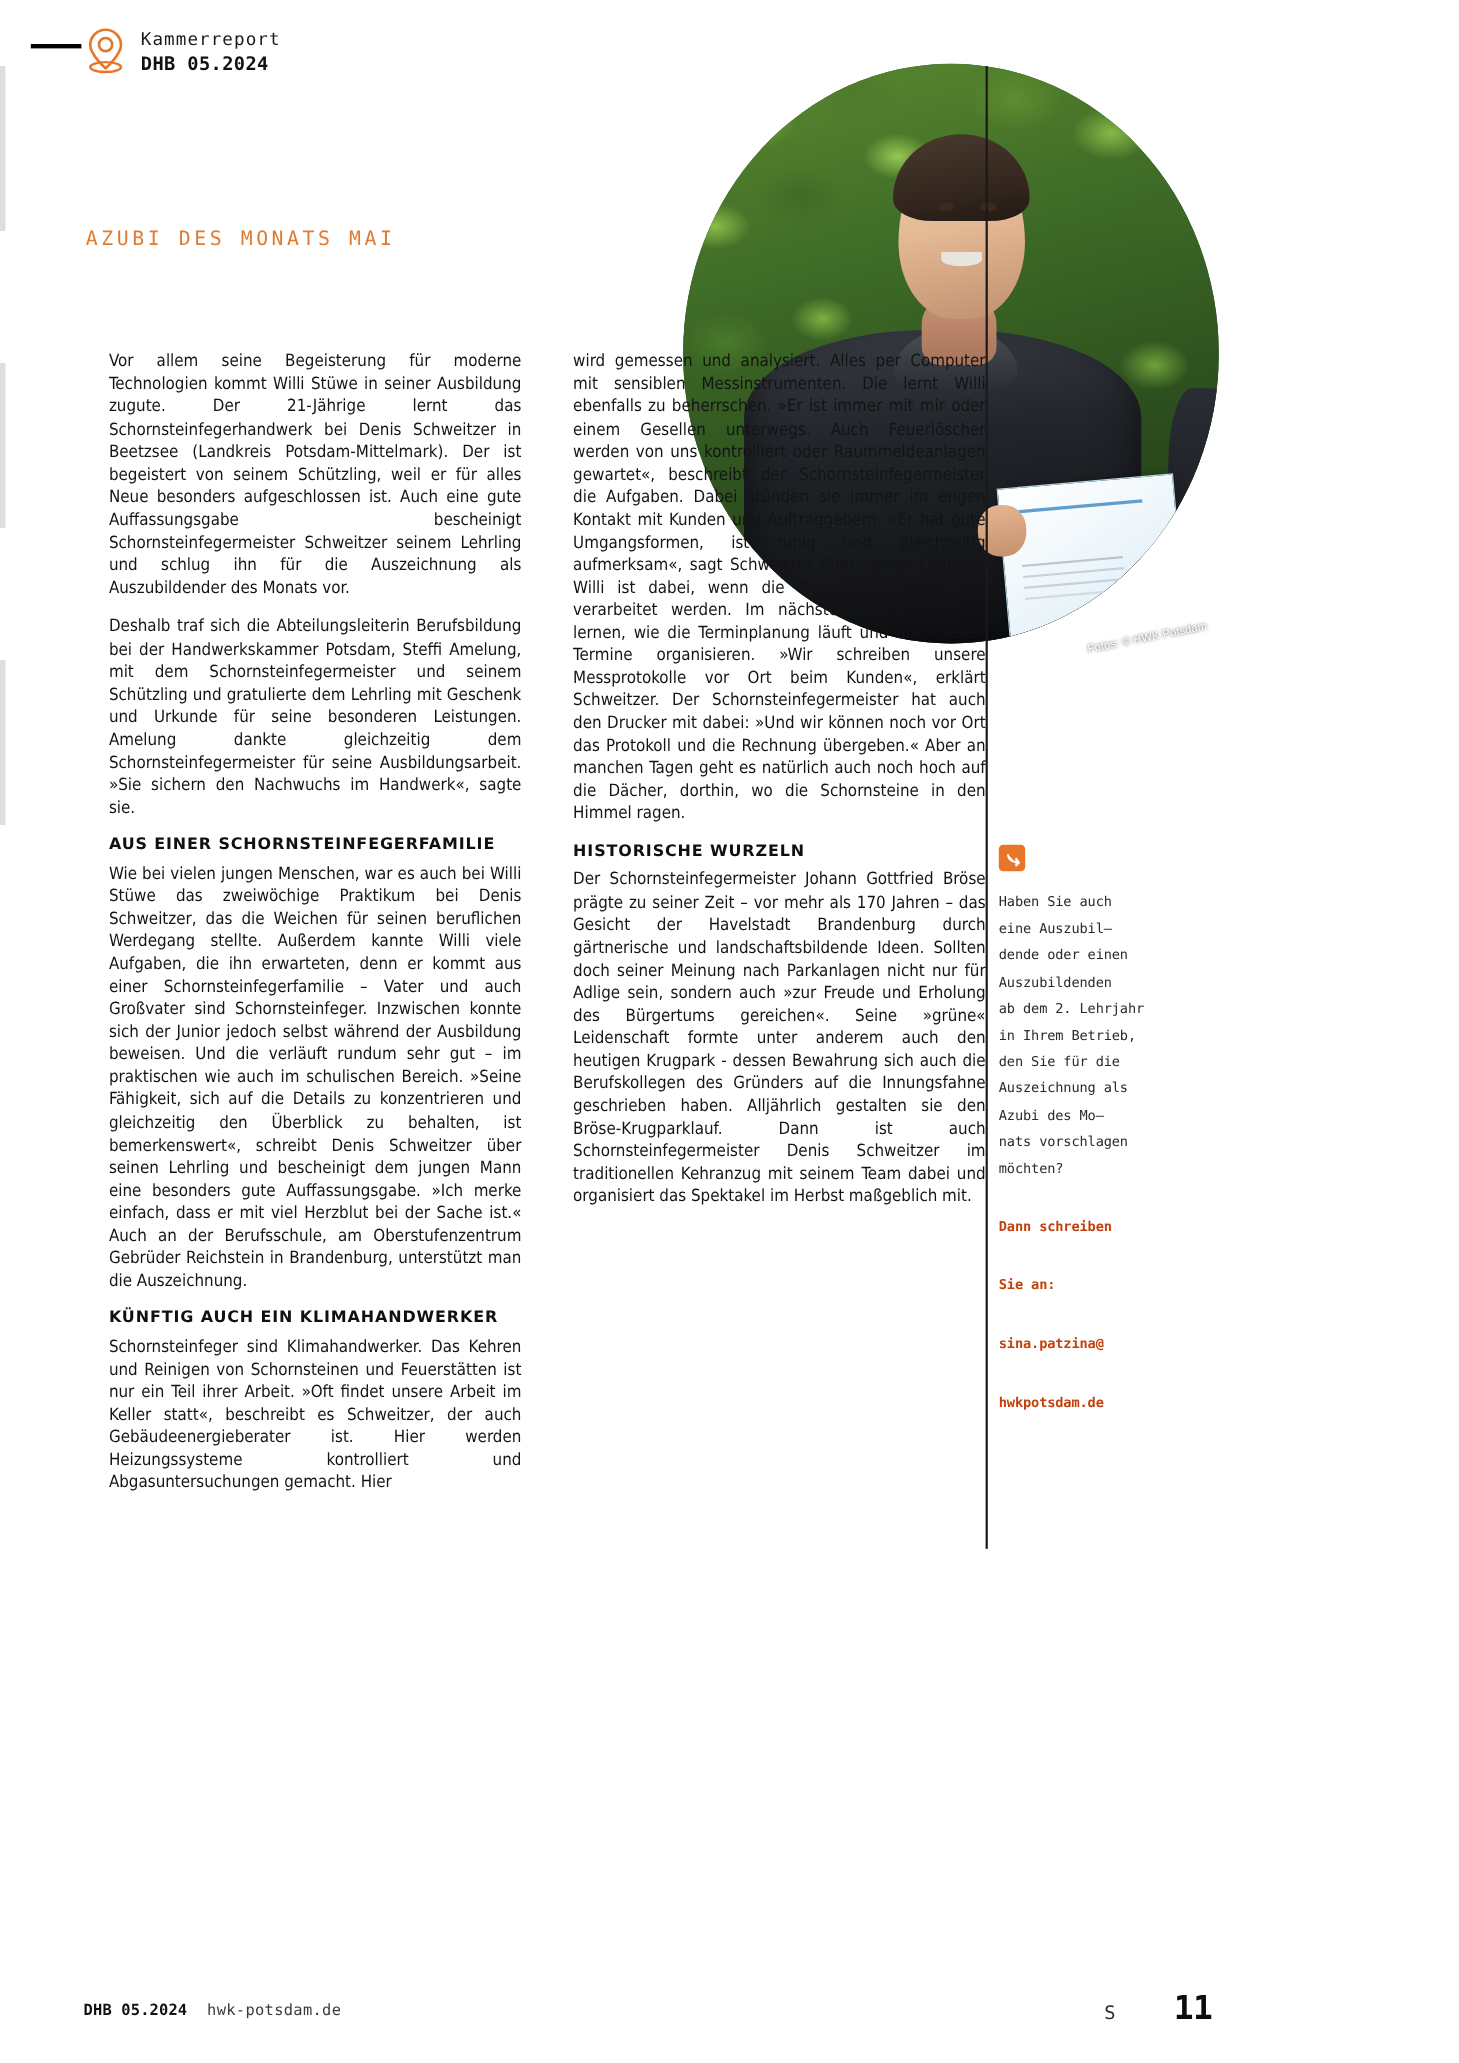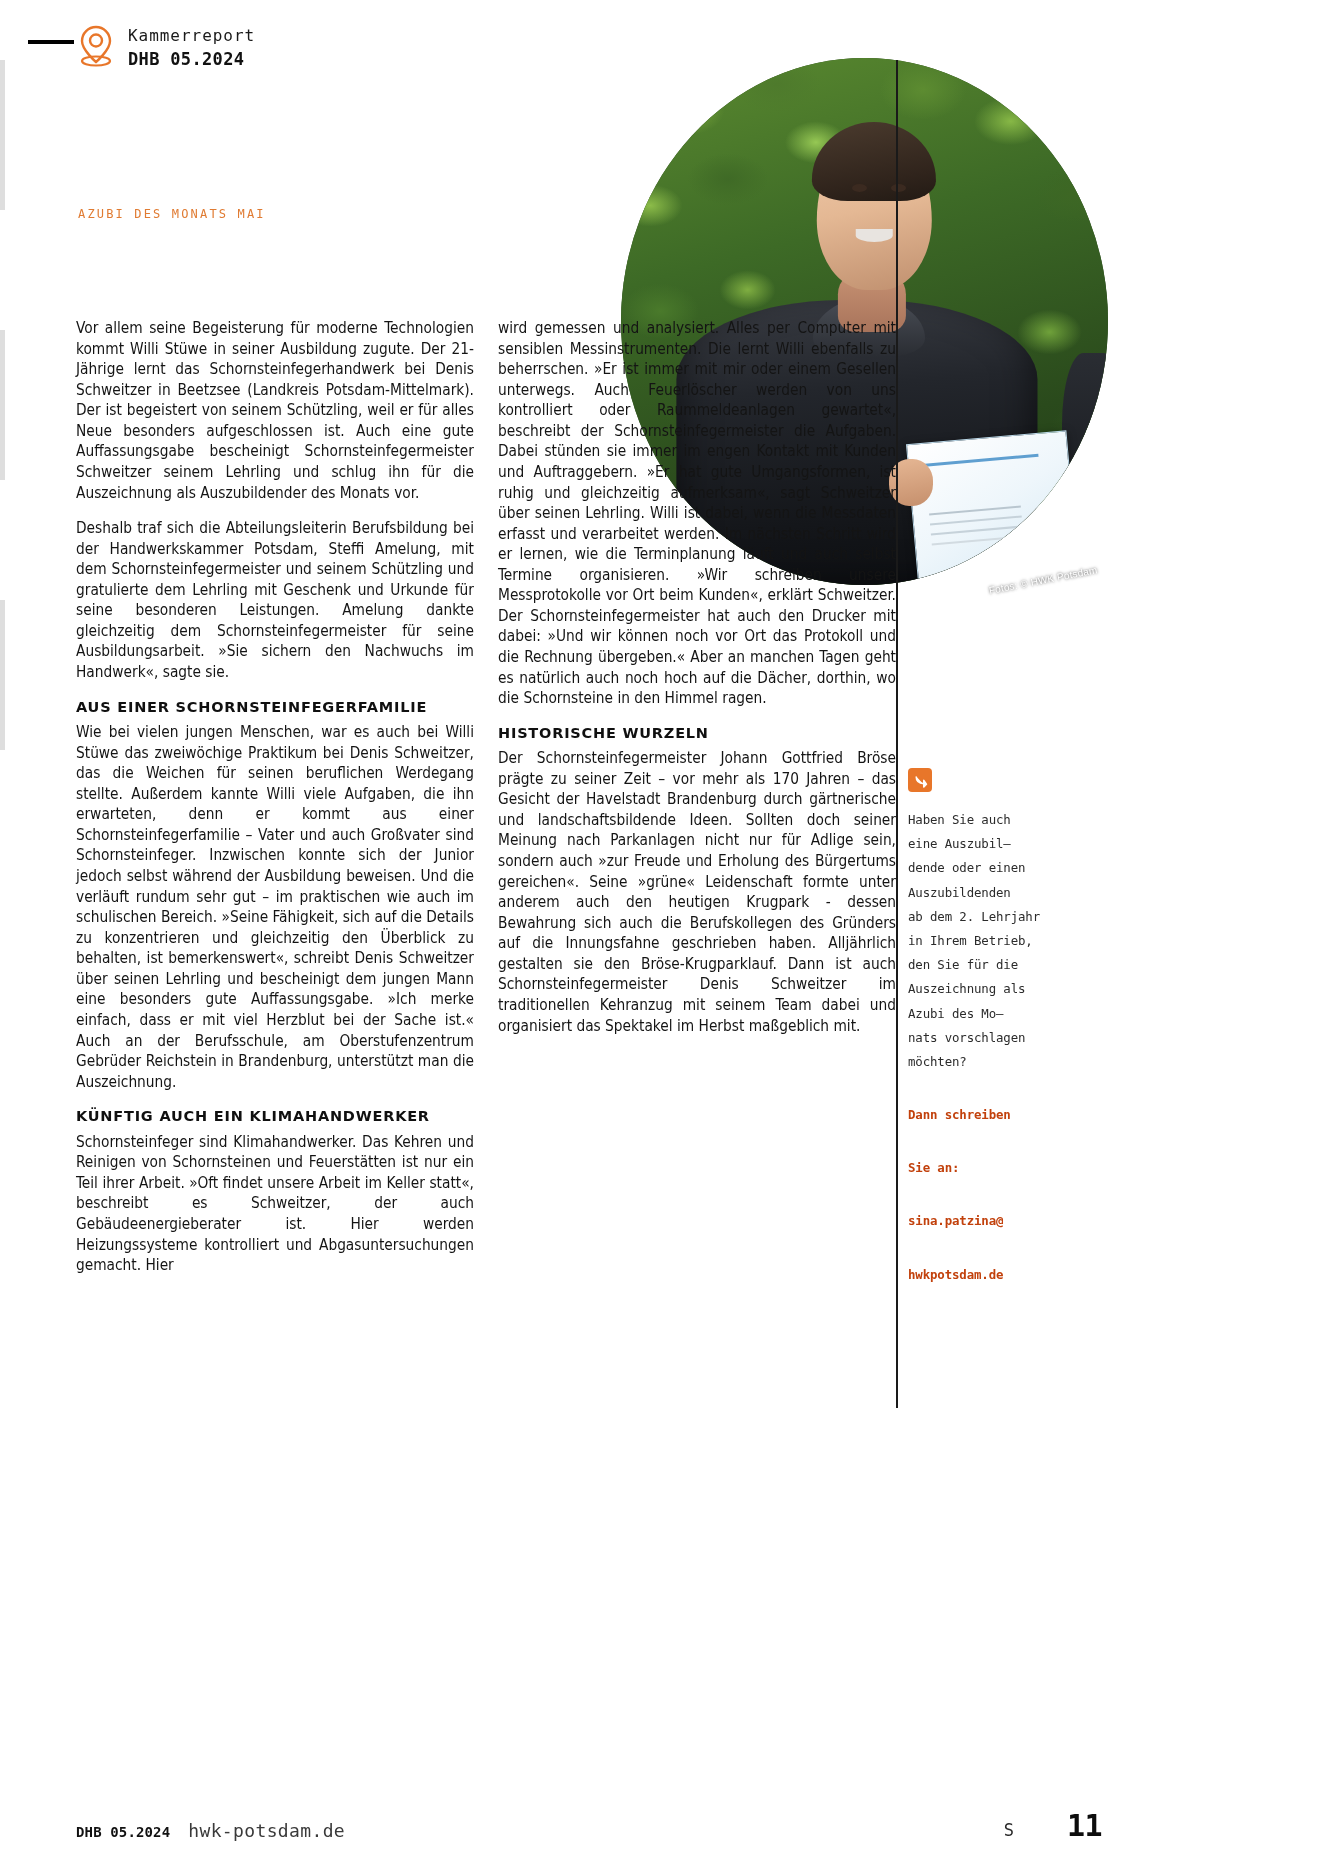--- a/index.html
+++ b/index.html
@@ -173,21 +173,21 @@
     transform-origin: right bottom;
     text-shadow: 0 0 3px rgba(0,0,0,.8);
     white-space: nowrap;
   }
 
   
   .kicker {
     position: absolute;
     left: 78px; top: 207px;
     font-family: "DejaVu Sans Mono", monospace;
-    font-size: 12px;
+    font-size: 18px;
     letter-spacing: 0.18em;
     color: #e07b32;
     text-transform: uppercase;
   }
   .headline {
     position: absolute;
     left: 76px; top: 238px;
     width: 560px;
     font-family: "DejaVu Sans", sans-serif;
     font-weight: 700;
@@ -207,20 +207,21 @@
     gap: 24px;
   }
   .col {
     width: 398px;
     font-family: "DejaVu Sans Condensed", "Liberation Sans Narrow", "Liberation Sans", sans-serif;
     font-size: 15.3px;
     line-height: 1.345;
     color: #141414;
     text-align: justify;
     hyphens: auto;
+    margin-left: 23px;
   }
   .col p { margin-bottom: 15px; }
   .col p:last-child { margin-bottom: 0; }
   .subhead {
     font-family: "DejaVu Sans", sans-serif;
     font-weight: 700;
     font-size: 14.5px;
     letter-spacing: 0.055em;
     color: #101010;
     text-transform: uppercase;
@@ -274,21 +275,21 @@
     width: 1174px; height: 1px;
     background: #ffffff;
   }
   .footer-left {
     position: absolute;
     left: 76px; top: 1820px;
     display: flex; align-items: baseline; gap: 18px;
     font-family: "DejaVu Sans Mono", monospace;
   }
   .f-issue { font-size: 14px; font-weight: 700; letter-spacing: 0.01em; color: #111; }
-  .f-url  { font-size: 18px; color: #3a3a3a; letter-spacing: 0.02em; }
+  .f-url  { font-size: 14px; color: #3a3a3a; letter-spacing: 0.02em; }
   .footer-right {
     position: absolute;
     right: 76px; top: 1808px;
     display: flex; align-items: baseline; gap: 9px;
     font-family: "DejaVu Sans Mono", monospace;
   }
   .f-s { font-size: 17px; color: #2a2a2a; }
   .f-page { font-size: 30px; font-weight: 700; color: #0d0d0d; letter-spacing: -0.02em; margin-left: 44px; }
 </style>
 </head>

